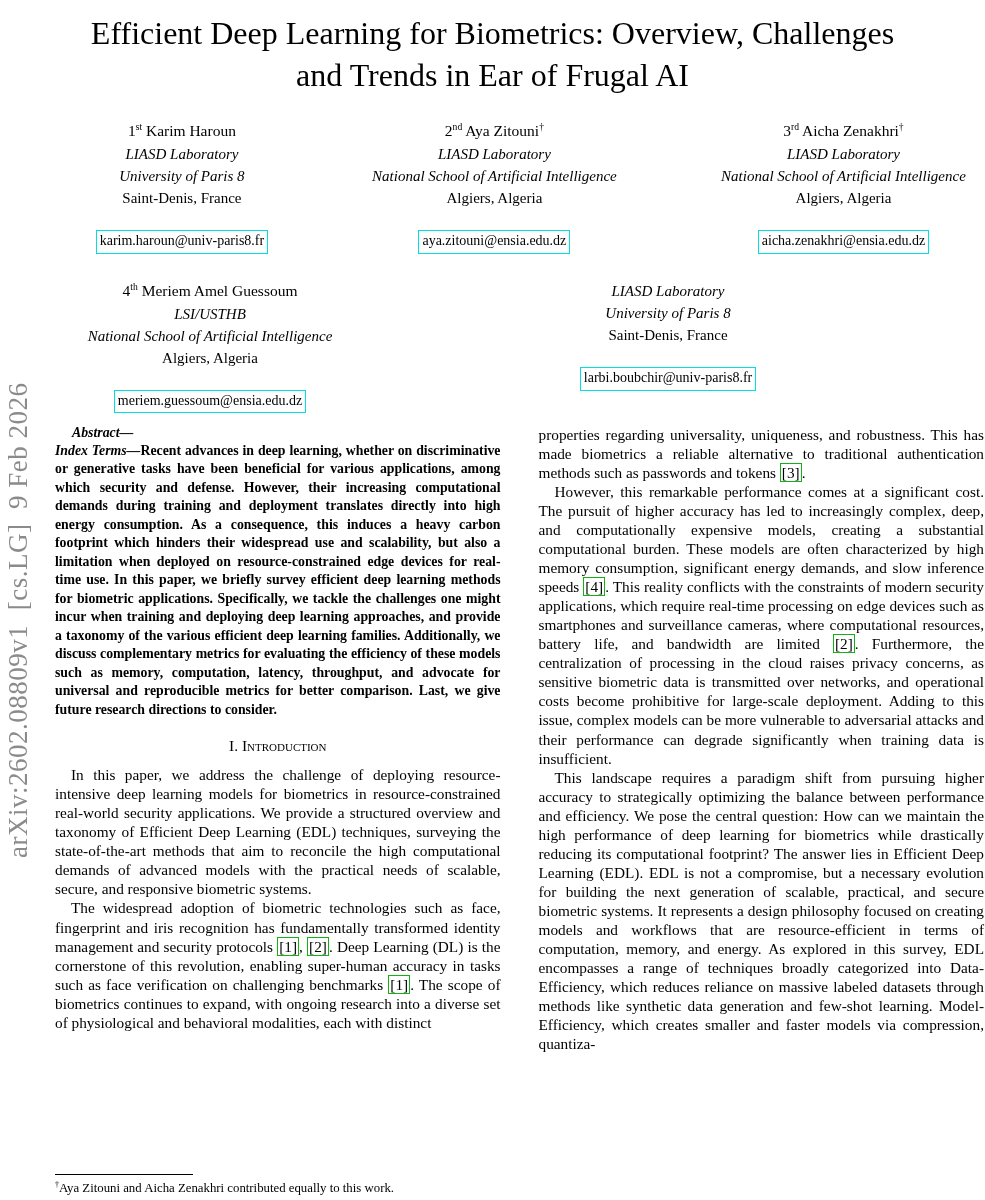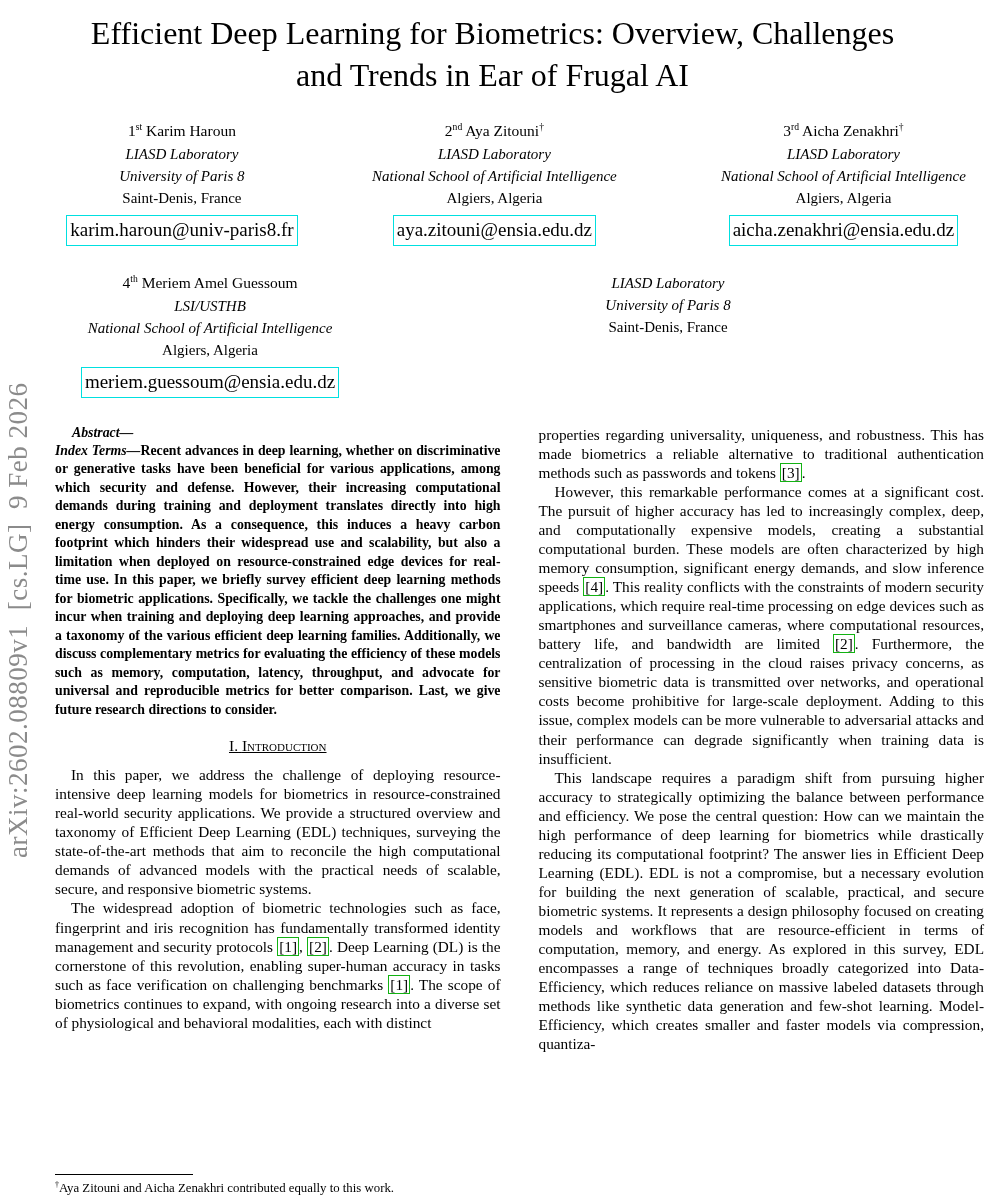--- a/index.html
+++ b/index.html
@@ -28,33 +28,33 @@
   .author-row.row2 .author:nth-child(1){ width:310px; }
   .author-row.row2 .author:nth-child(2){ width:440px; margin-left:83px; }
 
   .author { text-align:center; font-size:15px; line-height:1.47; }
   .author-name { font-size:15.5px; white-space:nowrap; }
   .author-aff { white-space:nowrap; }
   .it { font-style:italic; }
   sup { font-size:0.62em; line-height:0; }
   .email-box {
     display:inline-block; border:1.5px solid var(--email-border,#00e0e0);
-    padding:0 3px 1px; margin-top:6px; font-size:19px; white-space:nowrap;
+    padding:0 3px 1px; margin-top:21px; font-size:14px; white-space:nowrap;
   }
 
   .content { position:absolute; top:425px; left:55px; width:929px; display:flex; gap:38px; }
   .col { flex:1 1 0; text-align:justify; }
 
   .abstract-label-line {
     margin:0 0 1px; font-weight:bold; font-style:italic; font-size:13.8px; text-indent:17px;
   }
   .abstract-body { margin:0; font-weight:bold; font-size:13.8px; line-height:1.34; }
   .terms-label { font-style:italic; }
 
-  .section-heading { text-align:center; font-size:15.5px; font-weight:normal; margin:18px 0 10px;text-decoration:underline; }
+  .section-heading { text-align:center; font-size:15.5px; font-weight:normal; margin:18px 0 10px; }
   .sc { font-variant:small-caps; }
 
   .para { margin:0; font-size:15.3px; line-height:1.245; }
   .para.indent { text-indent:16px; }
 
   .cite-box { border:1.2px solid var(--cite-border,#12b212); padding:0 1px; }
 
   .footnote { position:absolute; left:55px; bottom:3px; width:460px; text-align:left; }
   .footnote-rule { width:138px; border-top:1.2px solid #000; margin-bottom:5px; }
   .footnote-text { margin:0; font-size:12.8px; line-height:1.3; }
@@ -96,20 +96,21 @@
         <div class="author-name">4<sup>th</sup> Meriem Amel Guessoum</div>
         <div class="author-aff it">LSI/USTHB</div>
         <div class="author-aff it">National School of Artificial Intelligence</div>
         <div class="author-aff">Algiers, Algeria</div>
         <div class="author-email-row"><span class="email-box">meriem.guessoum@ensia.edu.dz</span></div>
       </div>
       <div class="author">
         <div class="author-aff it">LIASD Laboratory</div>
         <div class="author-aff it">University of Paris 8</div>
         <div class="author-aff">Saint-Denis, France</div>
+        <div class="author-email-row"><span class="email-box">larbi.boubchir@univ-paris8.fr</span></div>
       </div>
     </div>
 
   <div class="content">
 
     <div class="col">
       <p class="abstract-label-line"><span>Abstract—</span></p>
       <p class="abstract-body"><span class="terms-label">Index Terms—</span><span>Recent advances in deep learning, whether on discriminative or generative tasks have been beneficial for various applications, among which security and defense. However, their increasing computational demands during training and deployment translates directly into high energy consumption. As a consequence, this induces a heavy carbon footprint which hinders their widespread use and scalability, but also a limitation when deployed on resource-constrained edge devices for real-time use. In this paper, we briefly survey efficient deep learning methods for biometric applications. Specifically, we tackle the challenges one might incur when training and deploying deep learning approaches, and provide a taxonomy of the various efficient deep learning families. Additionally, we discuss complementary metrics for evaluating the efficiency of these models such as memory, computation, latency, throughput, and advocate for universal and reproducible metrics for better comparison. Last, we give future research directions to consider.</span></p>
 
       <h2 class="section-heading"><span>I.</span> <span class="sc">Introduction</span></h2>

